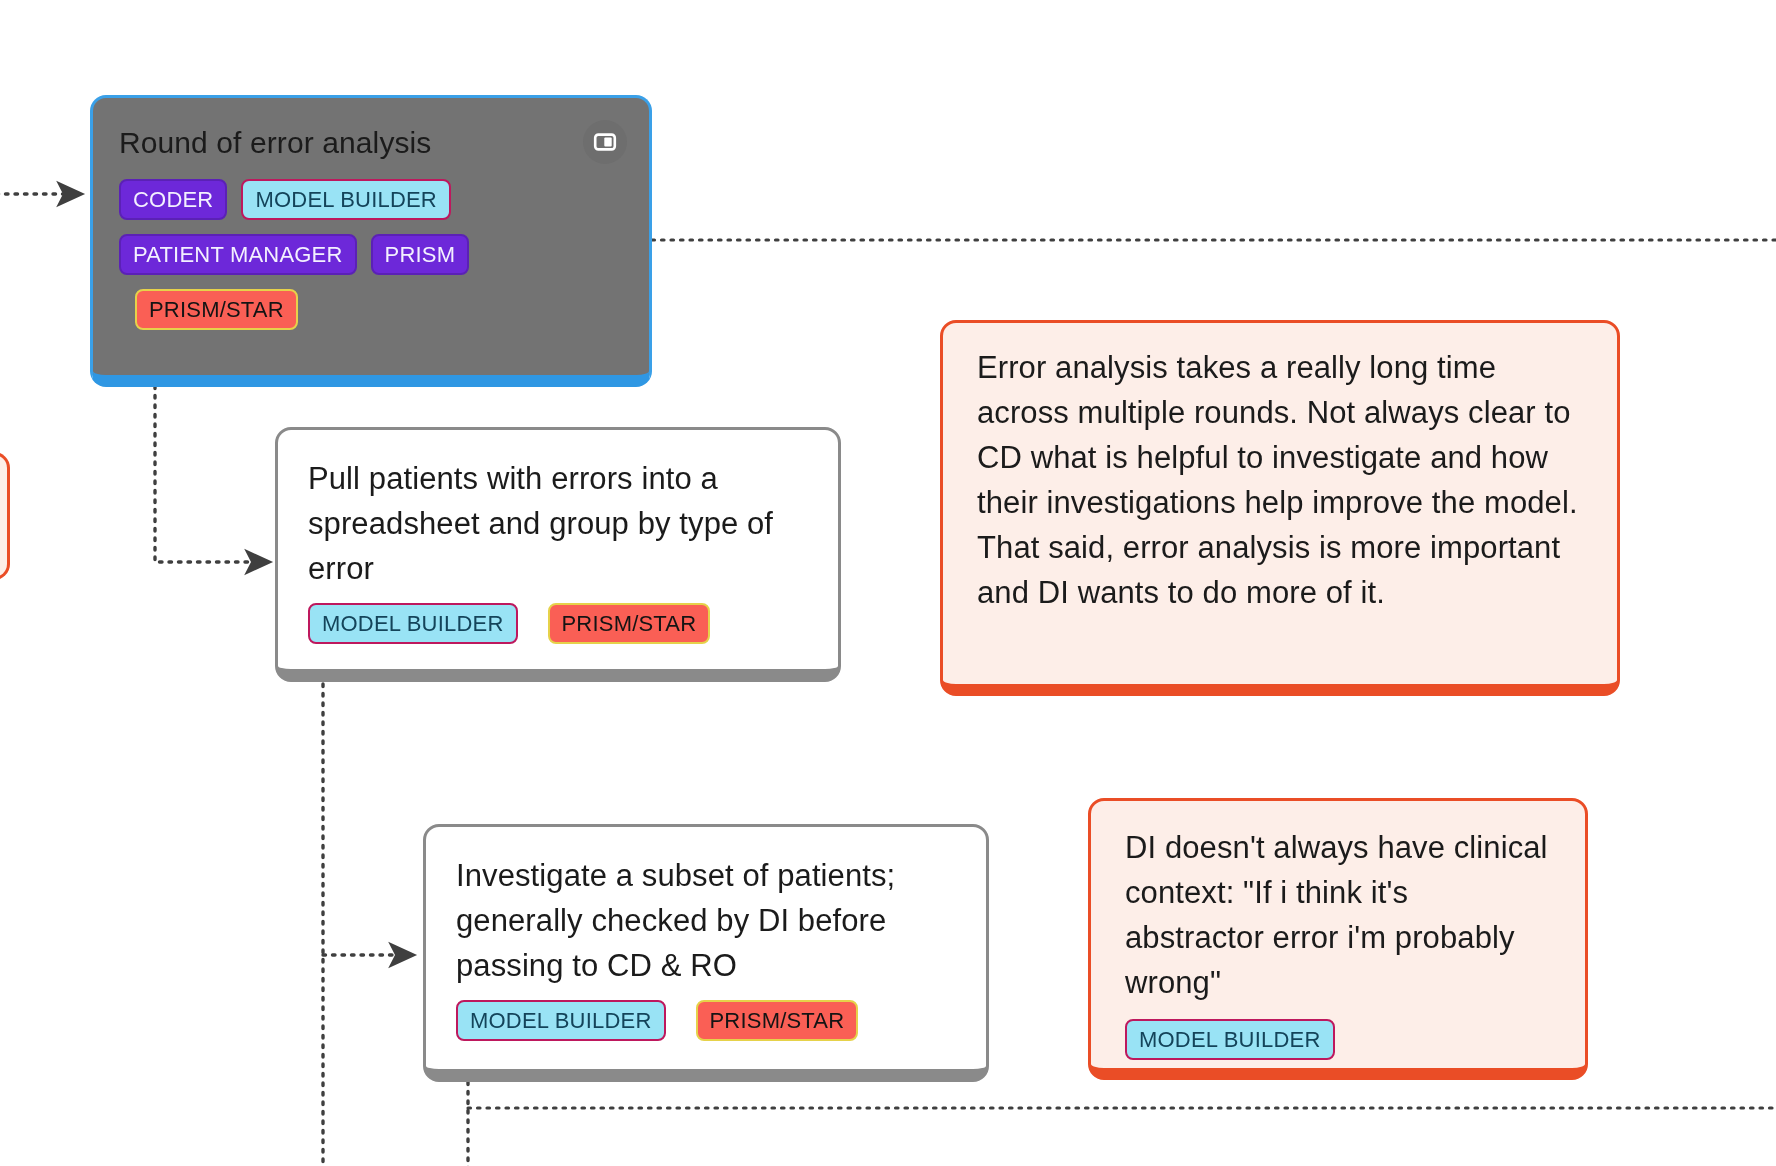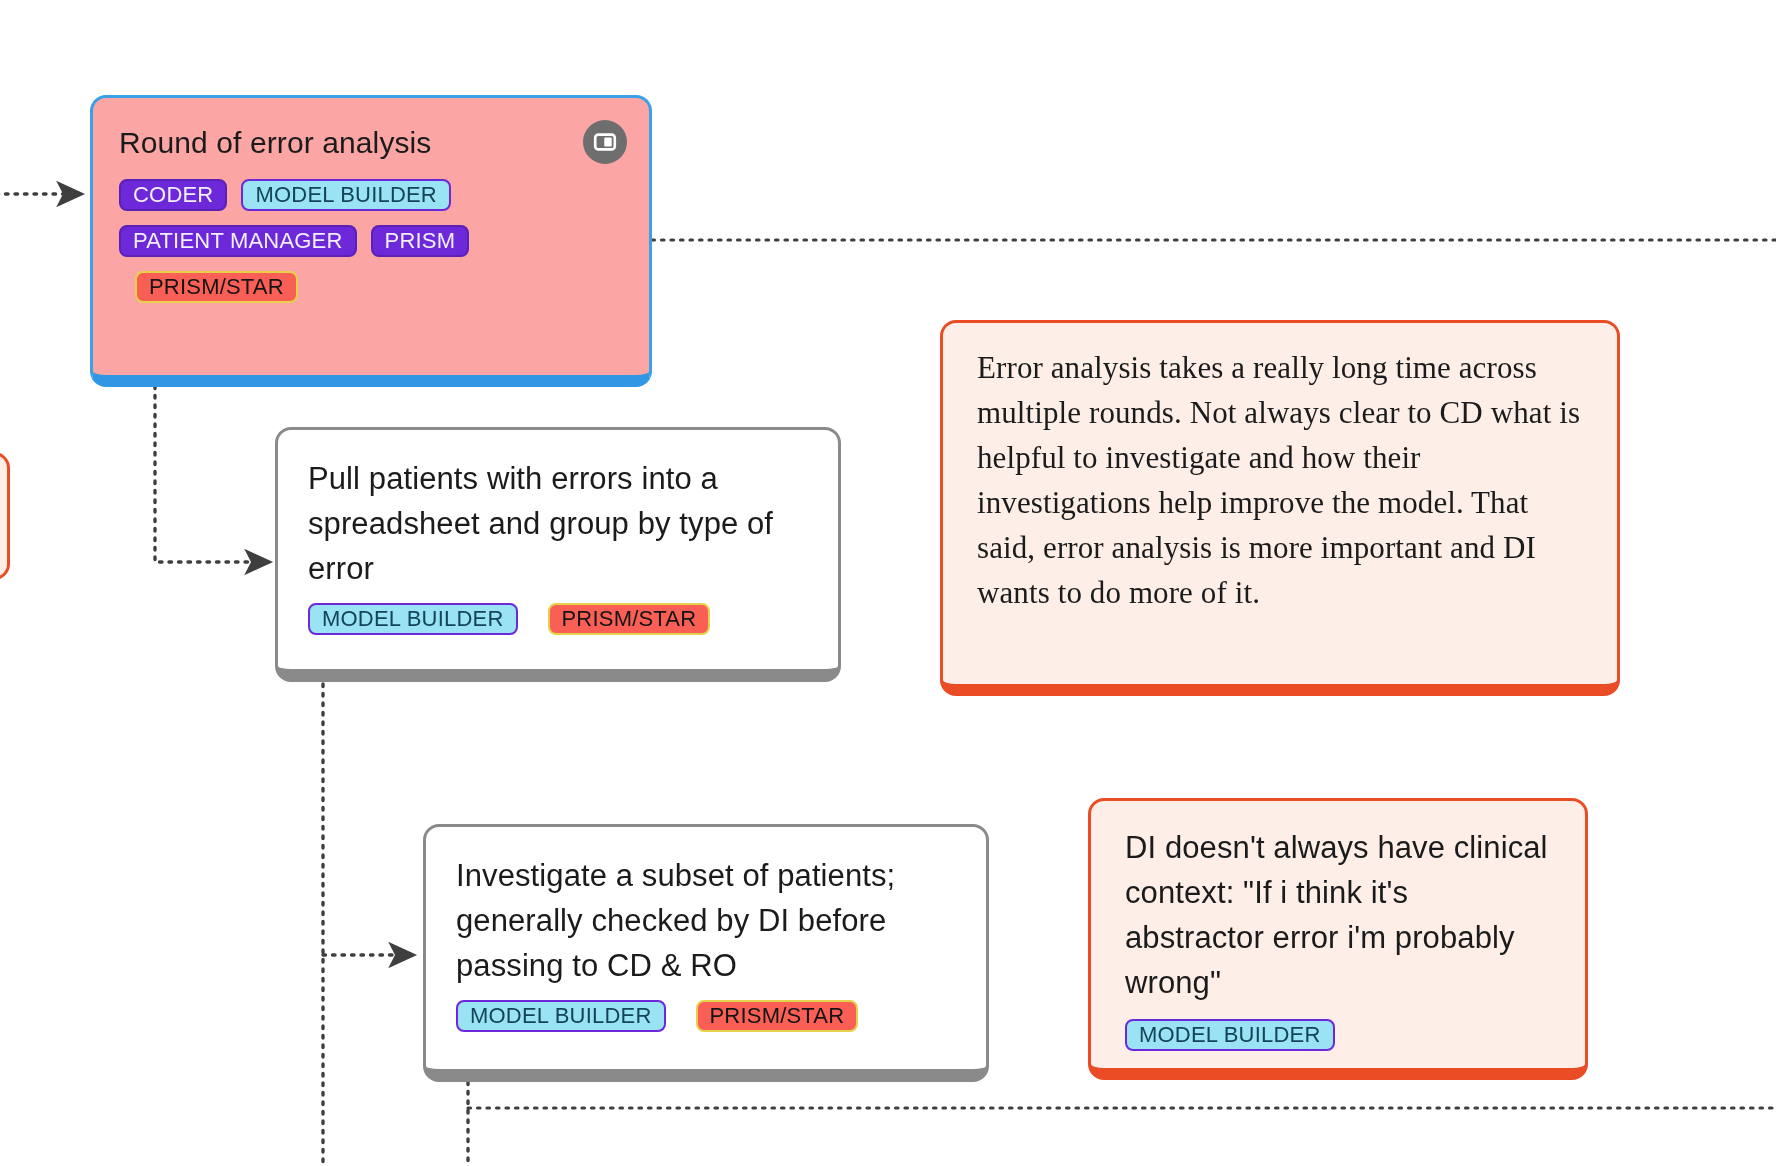--- a/index.html
+++ b/index.html
@@ -30,21 +30,21 @@
   
   .node {
     position: absolute;
     box-sizing: border-box;
     border-radius: 14px;
     background: #ffffff;
   }
 
   
   .node.process-active {
-    background: #fca5a5;
+    background: #737373;
     border: 3px solid #3aa0e8;
     border-bottom-width: 12px;
     border-bottom-color: #2f97e3;
     border-radius: 16px;
   }
 
   
   .node.process {
     background: #ffffff;
     border: 3px solid #8a8a8a;
@@ -83,36 +83,36 @@
   
   .tag-row {
     display: flex;
     flex-wrap: wrap;
     gap: 14px 14px;
   }
   .tag {
     display: inline-flex;
     align-items: center;
     box-sizing: border-box;
-    height: 32px;
+    height: 41px;
     padding: 0 12px;
     border-radius: 8px;
     font-size: 22px;
     line-height: 1;
     letter-spacing: 0.2px;
     white-space: nowrap;
   }
   .tag.purple {
     background: #6d28d9;
     border: 2px solid #5b21b6;
     color: #f3f0ff;
   }
   .tag.cyan {
     background: #99e3f5;
-    border: 2px solid #6d28d9;
+    border: 2px solid #be185d;
     color: #14445a;
   }
   .tag.salmon {
     background: #fa5f55;
     border: 2px solid #e6d24a;
     color: #141414;
     margin-left: 16px;
   }
 
   
@@ -198,21 +198,21 @@
       <div class="node-title" style="margin-bottom:12px;">Investigate a subset of patients; generally checked by DI before passing to CD &amp; RO</div>
       <div class="tag-row">
         <span class="tag cyan">MODEL BUILDER</span>
         <span class="tag salmon">PRISM/STAR</span>
       </div>
     </div>
   </div>
 
   <div class="node note" style="left:940px; top:320px; width:680px; height:376px;">
     <div class="node-body" style="padding:22px 34px 18px 34px;">
-      <div class="node-title" style="margin-bottom:0; line-height:45px;font-family:Liberation Serif, serif;">Error analysis takes a really long time across multiple rounds. Not always clear to CD what is helpful to investigate and how their investigations help improve the model. That said, error analysis is more important and DI wants to do more of it.</div>
+      <div class="node-title" style="margin-bottom:0; line-height:45px;">Error analysis takes a really long time across multiple rounds. Not always clear to CD what is helpful to investigate and how their investigations help improve the model. That said, error analysis is more important and DI wants to do more of it.</div>
     </div>
   </div>
 
   <div class="node note" style="left:1088px; top:798px; width:500px; height:282px;">
     <div class="node-body" style="padding:24px 34px 26px 34px;">
       <div class="node-title" style="margin-bottom:14px; line-height:45px;">DI doesn't always have clinical context: "If i think it's abstractor error i'm probably wrong"</div>
       <div class="tag-row">
         <span class="tag cyan">MODEL BUILDER</span>
       </div>
     </div>

